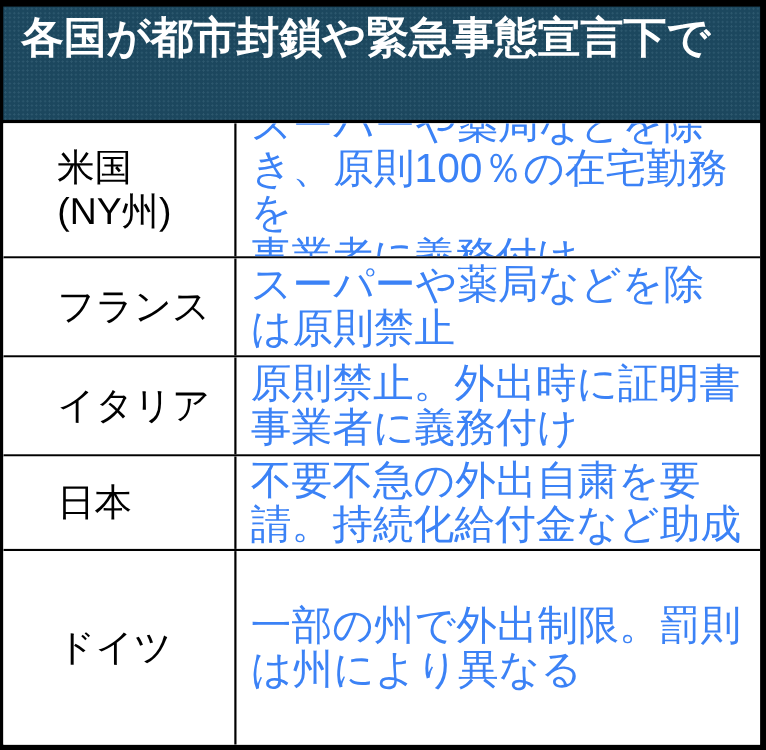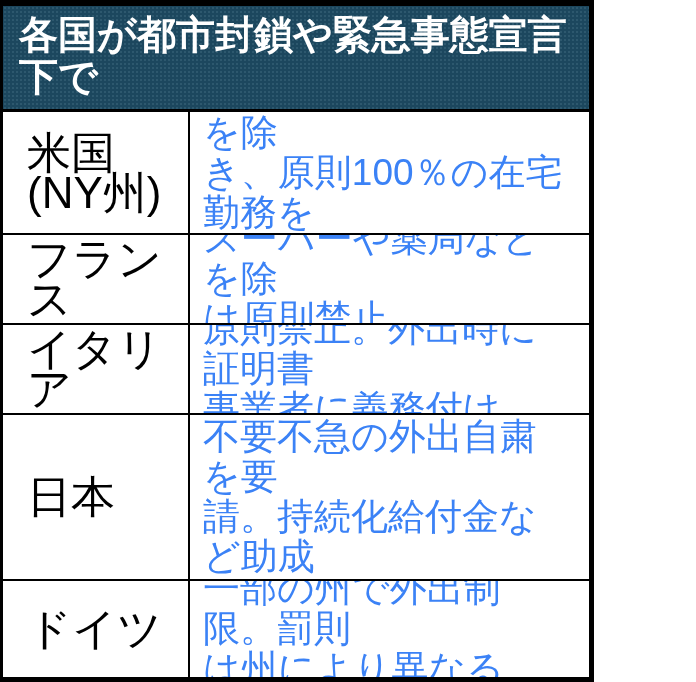--- a/index.html
+++ b/index.html
@@ -2,21 +2,21 @@
 <html><head>
 <meta charset="utf-8">
 <style>
   html, body {
     margin: 0;
     padding: 0;
     background: #ffffff;
     font-family: "Liberation Sans", "DejaVu Sans", sans-serif;
   }
   .frame {
-    width: 594px;
+    width: 696px;
     height: 682px;
     box-sizing: border-box;
     background: #000000;
     padding: 6px 5px 5px 3px;
     display: flex;
     flex-direction: column;
   }
   .header {
     box-sizing: border-box;
     height: 103px;
@@ -48,24 +48,25 @@
   .row:last-child { border-bottom: none; flex: 1; }
   .row-1 { height: 123px; }
   .row-2, .row-3, .row-4, .row-5 { height: 90px; }
   .cell-country {
     box-sizing: border-box;
     width: 187px;
     border-right: 2px solid #000000;
     display: flex;
     align-items: center;
     padding-left: 24px;
-    font-size: 44px;
+    font-size: 34px;
     line-height: 40px;
     color: #000000;
     white-space: pre-line;
+    margin-left: 25px;
   }
   .cell-restriction {
     box-sizing: border-box;
     flex: 1;
     display: flex;
     align-items: center;
     padding: 2px 16px 2px 13px;
     font-size: 37px;
     line-height: 40px;
     color: #3b82f6;

